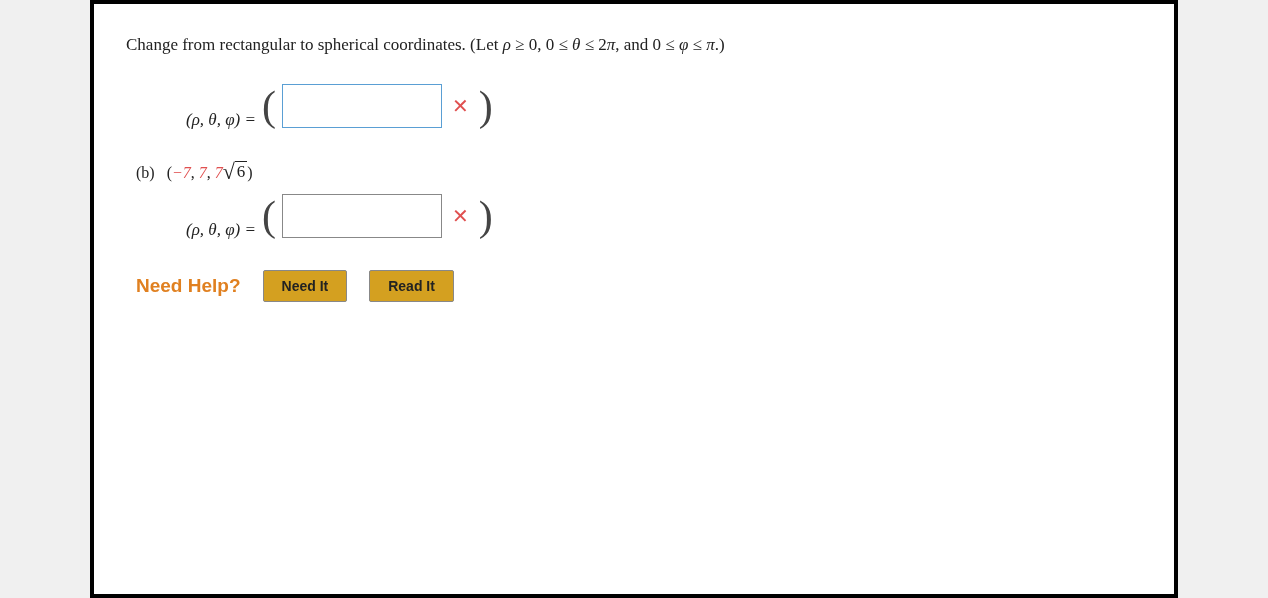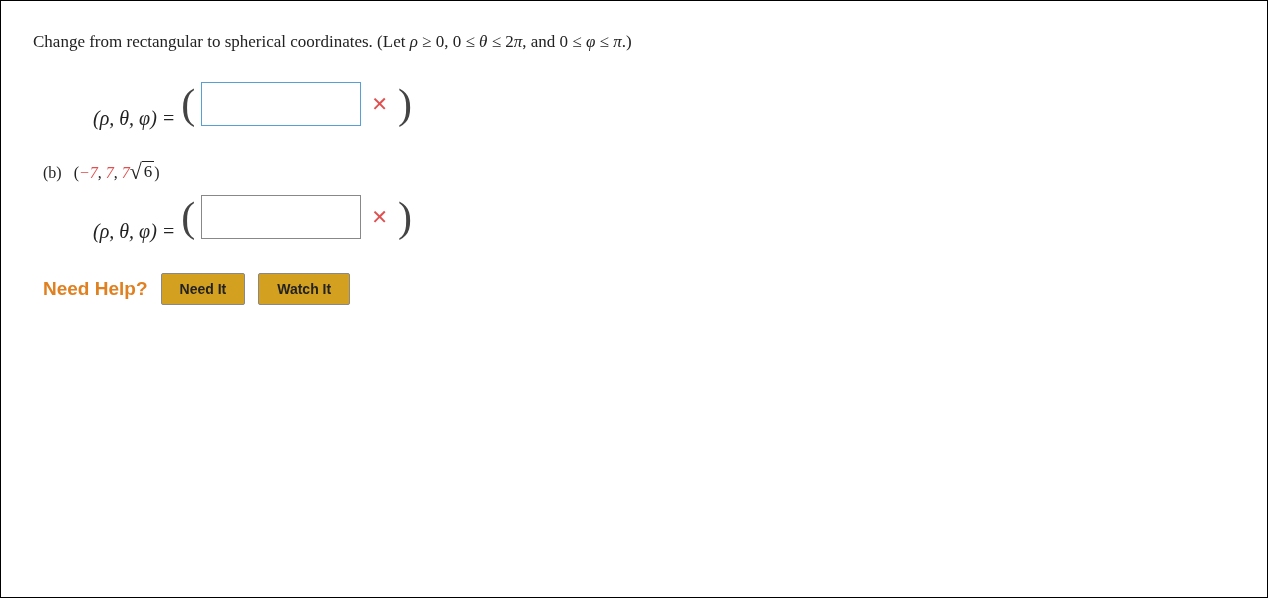--- a/index.html
+++ b/index.html
@@ -8,22 +8,22 @@
       background: #f0f0f0;
       display: flex;
       justify-content: center;
       align-items: center;
       min-height: 100vh;
       font-family: Georgia, 'Times New Roman', serif;
     }
 
     .card {
       background: #ffffff;
-      border: 1px solid #000000;
-      width: 1268px;
+      border: 4px solid #000000;
+      width: 1088px;
       min-height: 598px;
       padding: 28px 32px 32px 32px;
     }
 
     .problem-statement {
       font-size: 17px;
       color: #222;
       margin-bottom: 24px;
       line-height: 1.5;
     }
@@ -84,29 +84,29 @@
       border: none;
       cursor: pointer;
       font-size: 20px;
       color: #e05050;
       padding: 0 4px;
       line-height: 1;
     }
 
     .eq-label {
       font-style: italic;
-      font-size: 20px;
+      font-size: 17px;
       color: #222;
       margin-top: 28px;
     }
 
     .need-help-row {
       display: flex;
       align-items: center;
-      gap: 13px;
+      gap: 22px;
       margin-top: 16px;
       margin-left: 10px;
     }
 
     .need-help-text {
       font-size: 19px;
       font-weight: bold;
       color: #e08020;
       font-family: Arial, sans-serif;
     }
@@ -180,16 +180,16 @@
       <button class="clear-btn">
         <span>✕</span>
       </button>
       <span class="paren">)</span>
     </div>
   </div>
 
   <div class="need-help-row">
     <span class="need-help-text">Need Help?</span>
     <button class="help-btn">Need It</button>
-    <button class="help-btn">Watch It</button>
+    <button class="help-btn">Read It</button>
   </div>
 
 </div>
 
 </body></html>

